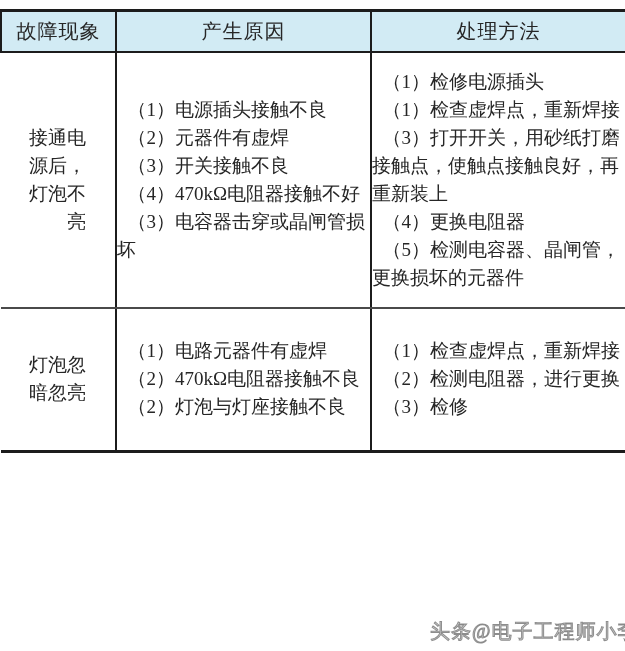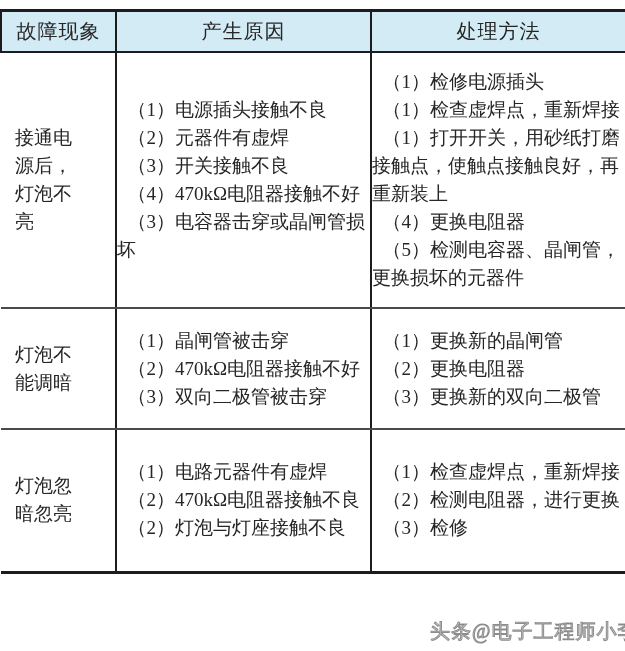--- a/index.html
+++ b/index.html
@@ -49,21 +49,21 @@
   }
   td {
     vertical-align: middle;
     font-size: 19px;
     line-height: 28px;
     padding: 4px 0;
   }
   td.ph {
     padding-left: 14px;
     padding-right: 29px;
-    text-align: left;
+    text-align: right;
   }
   td.items { padding-left: 0; padding-right: 4px; }
   td.items p {
     margin: 0;
     text-indent: 0.55em;
   }
   tr.r1 { height: 256px; }
   tr.r2 { height: 86px; }
   tr.r3 { height: 121px; }
   tr.r4 { height: 143px; }
@@ -103,36 +103,23 @@
         <td class="items">
           <p>（1）电源插头接触不良</p>
           <p>（2）元器件有虚焊</p>
           <p>（3）开关接触不良</p>
           <p>（4）470kΩ电阻器接触不好</p>
           <p>（3）电容器击穿或晶闸管损坏</p>
         </td>
         <td class="items">
           <p>（1）检修电源插头</p>
           <p>（1）检查虚焊点，重新焊接</p>
-          <p>（1）打开开关，用砂纸打磨接触点，使触点接触良好，再重新装上</p>
+          <p>（3）打开开关，用砂纸打磨接触点，使触点接触良好，再重新装上</p>
           <p>（4）更换电阻器</p>
           <p>（5）检测电容器、晶闸管，更换损坏的元器件</p>
-        </td>
-      </tr>
-      <tr class="r3">
-        <td class="ph">灯泡不能调暗</td>
-        <td class="items">
-          <p>（1）晶闸管被击穿</p>
-          <p>（2）470kΩ电阻器接触不好</p>
-          <p>（3）双向二极管被击穿</p>
-        </td>
-        <td class="items">
-          <p>（1）更换新的晶闸管</p>
-          <p>（2）更换电阻器</p>
-          <p>（3）更换新的双向二极管</p>
         </td>
       </tr>
       <tr class="r4">
         <td class="ph">灯泡忽暗忽亮</td>
         <td class="items">
           <p>（1）电路元器件有虚焊</p>
           <p>（2）470kΩ电阻器接触不良</p>
           <p>（2）灯泡与灯座接触不良</p>
         </td>
         <td class="items">

